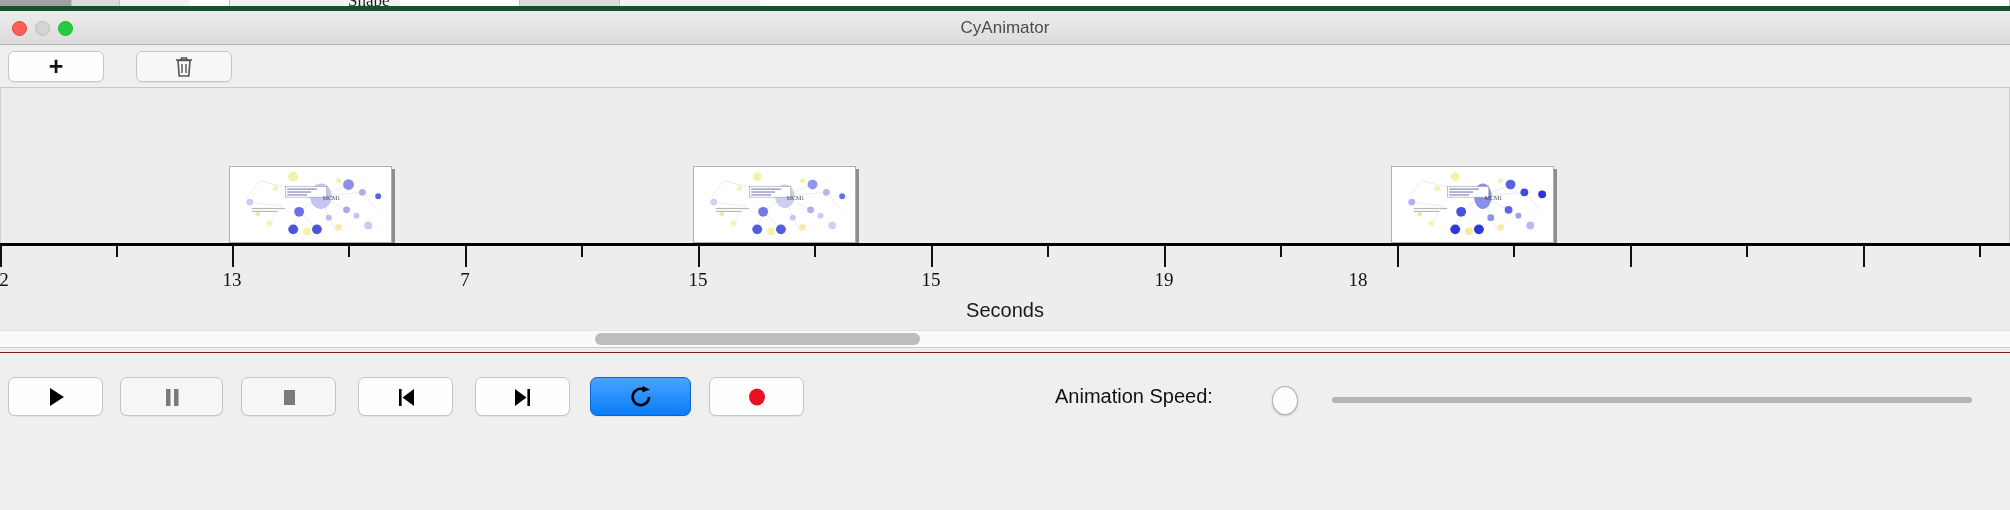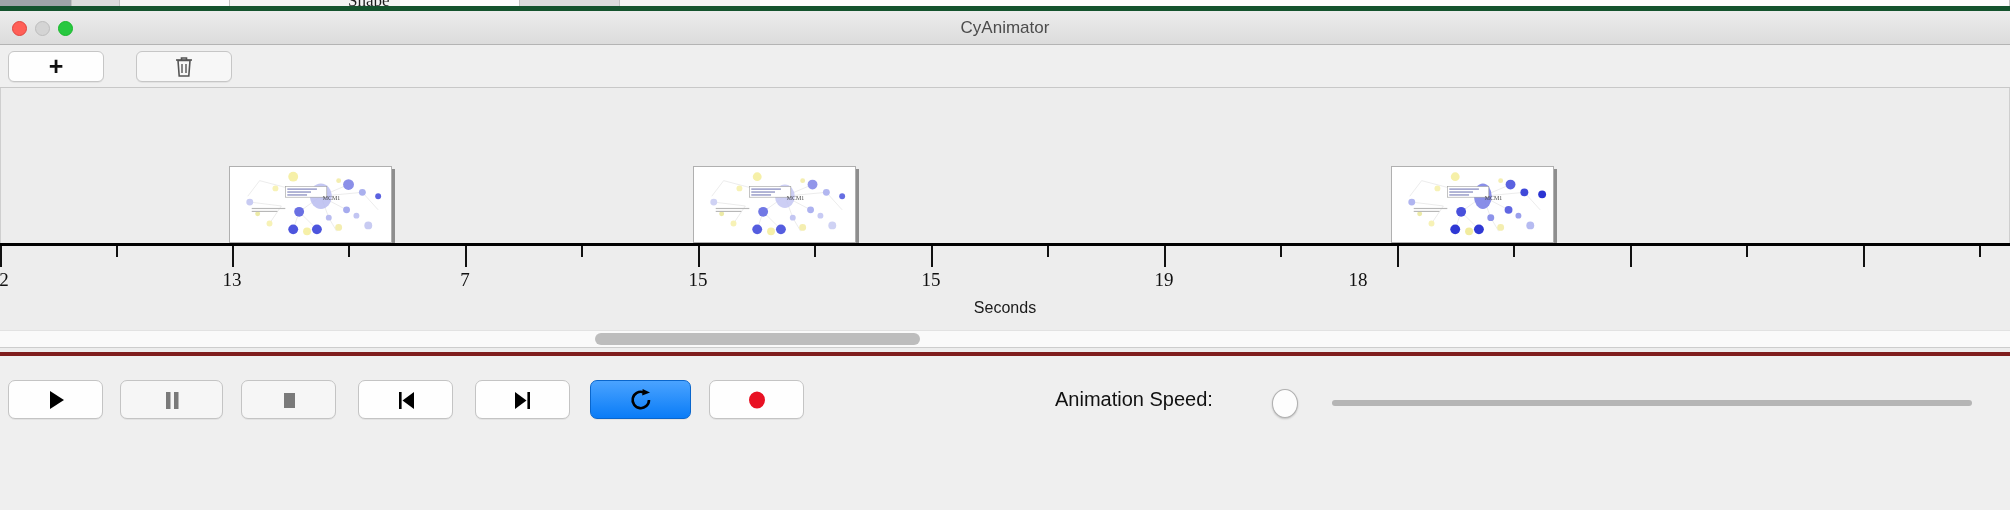--- a/index.html
+++ b/index.html
@@ -59,34 +59,34 @@
   
   .axis { position: absolute; top: 243px; left: 0; width: 2010px; height: 90px; }
   .axis-line { position: absolute; top: 0; left: 0; width: 2010px; height: 3px; background: #000; }
   .tick { position: absolute; top: 3px; width: 2px; background: #111; }
   .tick.major { height: 21px; }
   .tick.minor { height: 11px; }
   .tick-label { position: absolute; top: 26px; font-size: 19px; color: #111;
                 transform: translateX(-50%); white-space: nowrap;
                 font-family: "Liberation Serif", serif; }
   .axis-title { position: absolute; top: 56px; left: 0; width: 2010px; text-align: center;
-                font-size: 16px; color: #1a1a1a; }
+                font-size: 20px; color: #1a1a1a; }
 
   
   .scrollzone { position: absolute; top: 322px; left: 0; width: 2010px; height: 30px;
                 background: #ededed; }
   .scrolltrack { position: absolute; top: 8px; left: 0; width: 2010px; height: 18px;
                  background: #fafafa; border-top: 1px solid #e2e2e2;
                  border-bottom: 1px solid #cdcdcd; }
   .scrollthumb { position: absolute; top: 11px; left: 595px; width: 325px; height: 12px;
                  background: #bdbdbd; border-radius: 6px; cursor: pointer; }
 
   
   .controls { position: absolute; top: 352px; left: 0; width: 2010px; height: 158px;
-              background: #efefef; border-top: 4px solid #7f1d1d; }
+              background: #efefef; border-top: 1px solid #7f1d1d; }
   .cbtn { position: absolute; top: 24px; height: 39px; border-radius: 7px;
           border: 1px solid #c4c4c4; background: #fefefe;
           display: flex; align-items: center; justify-content: center; cursor: pointer;
           box-shadow: 0 1px 0 rgba(0,0,0,.05); }
   .cbtn.dim { background: #f6f6f6; }
   .cbtn.active { background: linear-gradient(to bottom, #4aa3ff 0%, #0a7cf7 100%);
                  border: 1px solid #0a66cc; }
   .glyph { line-height: 1; }
 
   .speed-label { position: absolute; top: 32px; left: 1055px; font-size: 20px; color: #111; }

